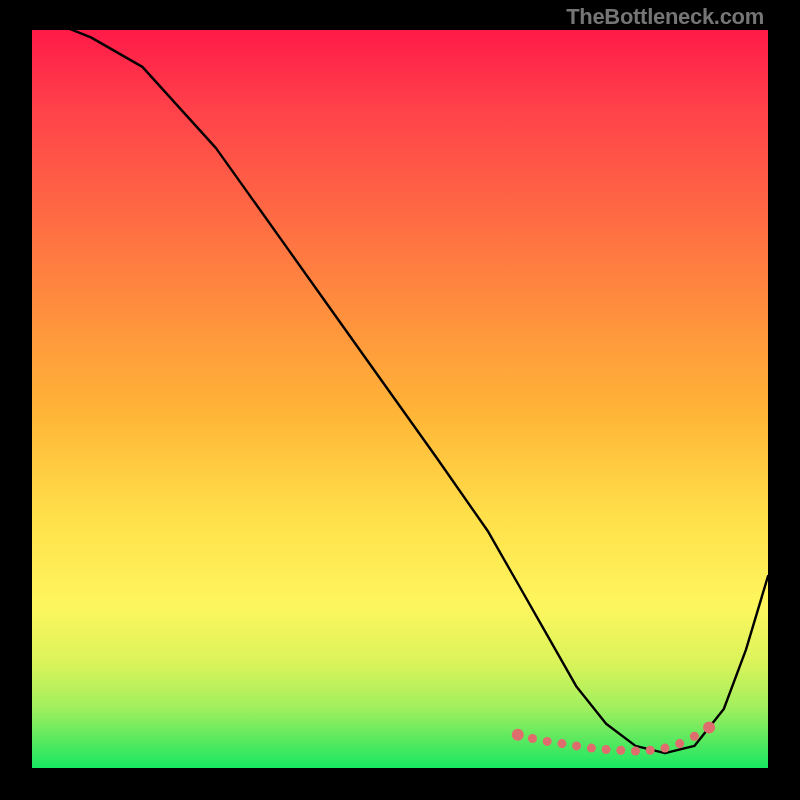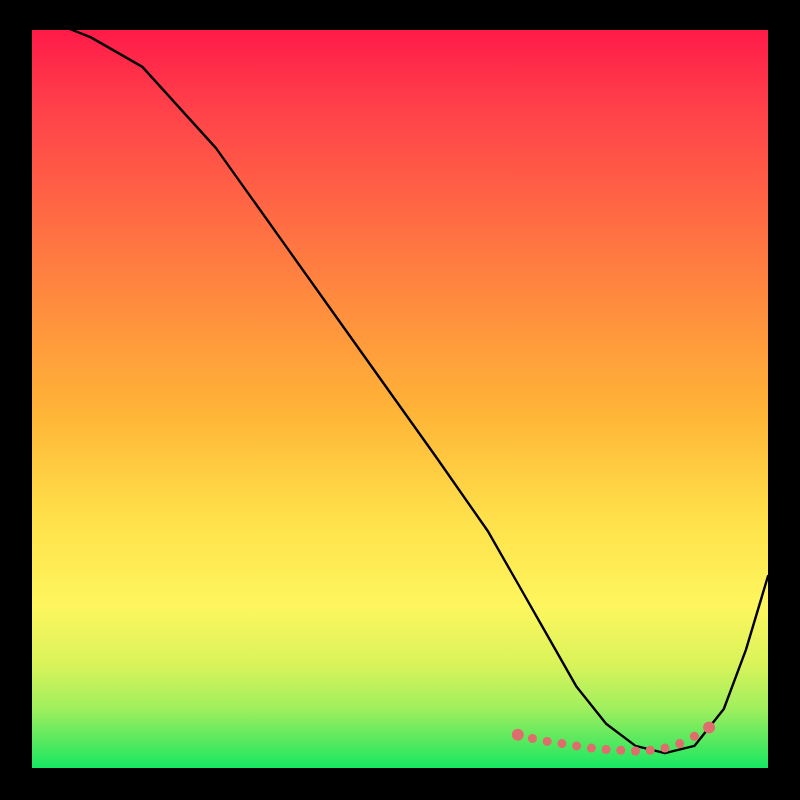--- a/index.html
+++ b/index.html
@@ -52,20 +52,21 @@
     left: 0;
     top: 0;
     width: 736px;
     height: 738px;
   }
 </style>
 </head>
 <body>
 
 <div class="outer">
+  <div class="watermark">TheBottleneck.com</div>
 
   <div class="plot">
     <svg class="curve" viewBox="0 0 736 738" preserveAspectRatio="none">
       <path id="curve-path" fill="none" stroke="#000000" stroke-width="2.4" stroke-linejoin="round" stroke-linecap="round" d="M0.0 -22.1 L22.1 -7.4 L58.9 7.4 L110.4 36.9 L184.0 118.1 L257.6 221.4 L331.2 324.7 L404.8 428.0 L456.3 501.8 L485.8 553.5 L515.2 605.2 L544.6 656.8 L574.1 693.7 L603.5 715.9 L633.0 723.2 L662.4 715.9 L691.8 679.0 L713.9 619.9 L736.0 546.1"></path>
       <g id="dots-group">
           <circle cx="485.8" cy="704.8" r="6" fill="#e06d6d"></circle>
           <circle cx="500.5" cy="708.5" r="4.5" fill="#e06d6d"></circle>
           <circle cx="515.2" cy="711.4" r="4.5" fill="#e06d6d"></circle>
           <circle cx="529.9" cy="713.6" r="4.5" fill="#e06d6d"></circle>
           <circle cx="544.6" cy="715.9" r="4.5" fill="#e06d6d"></circle>

